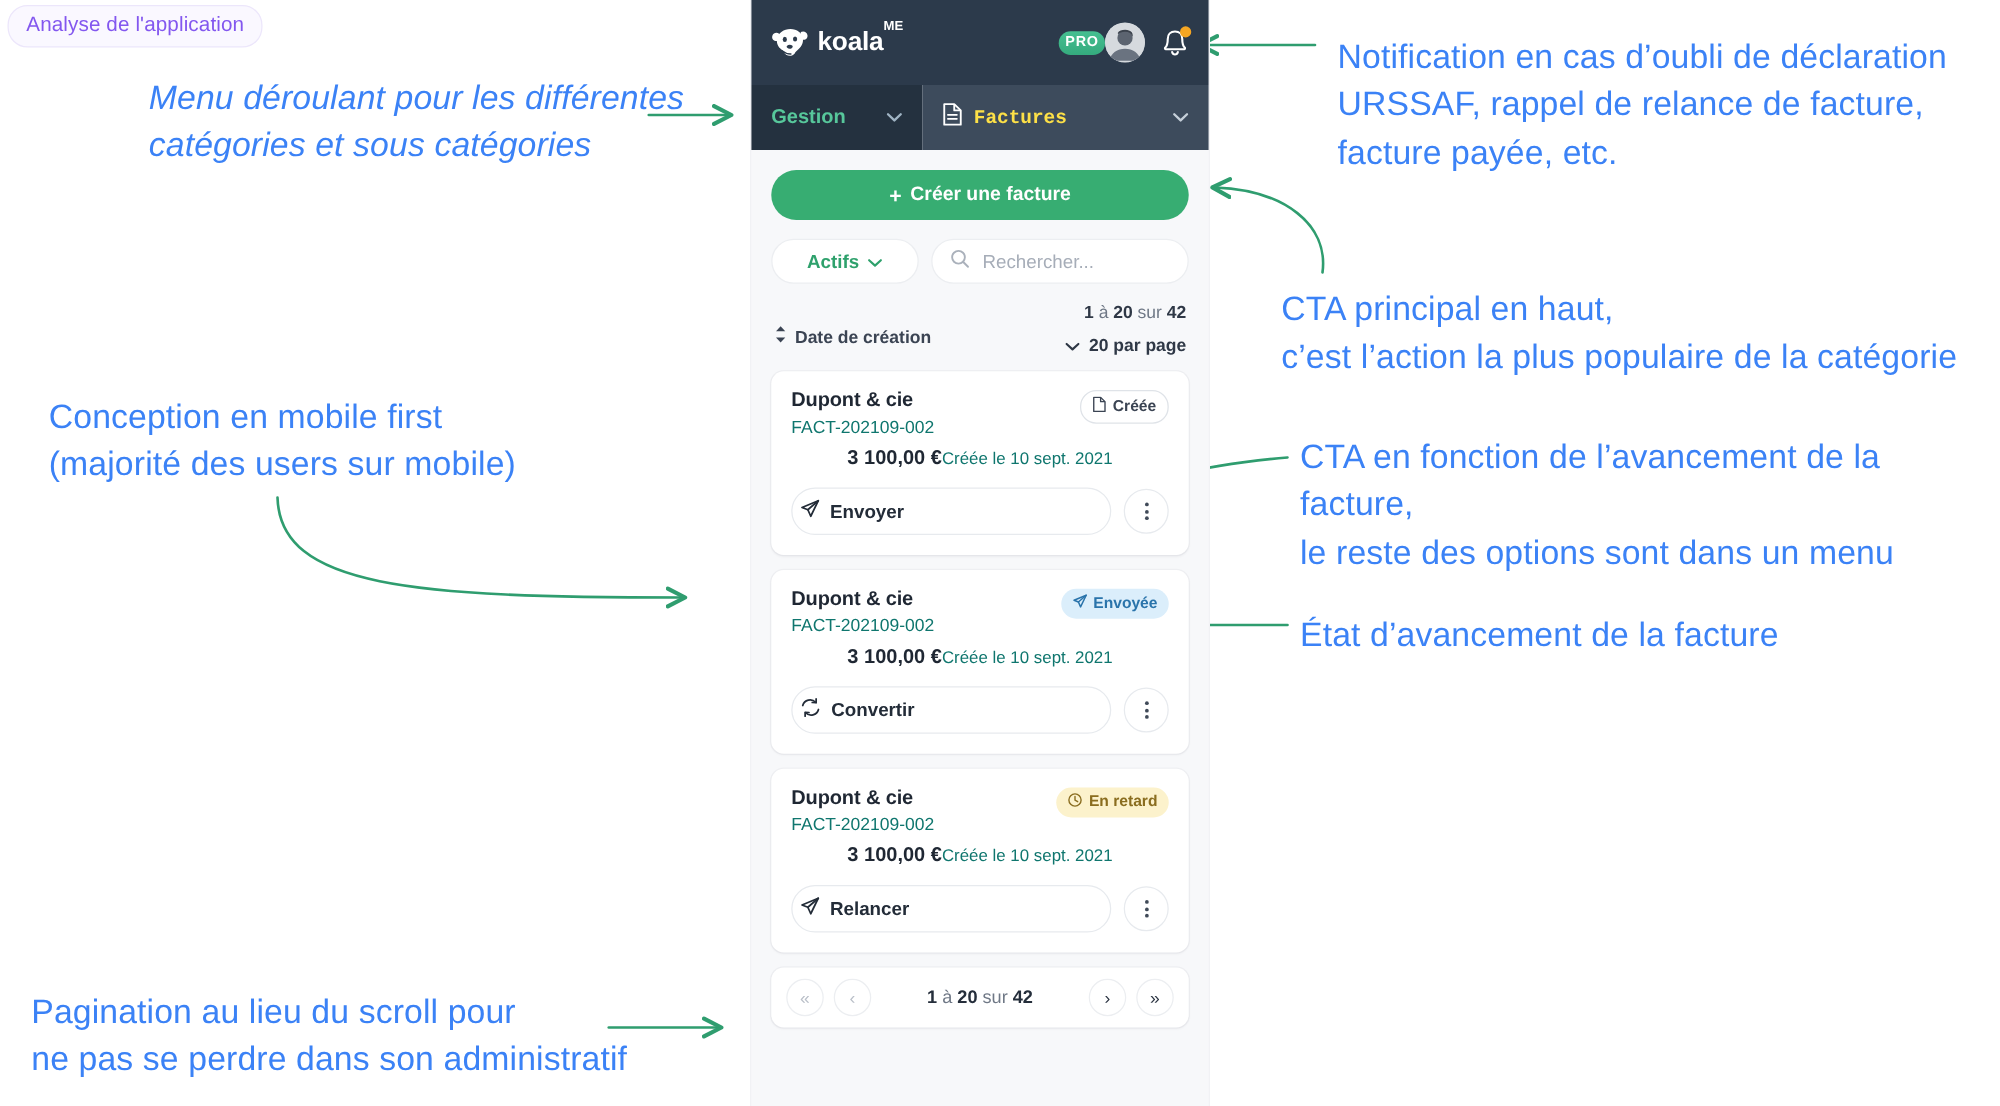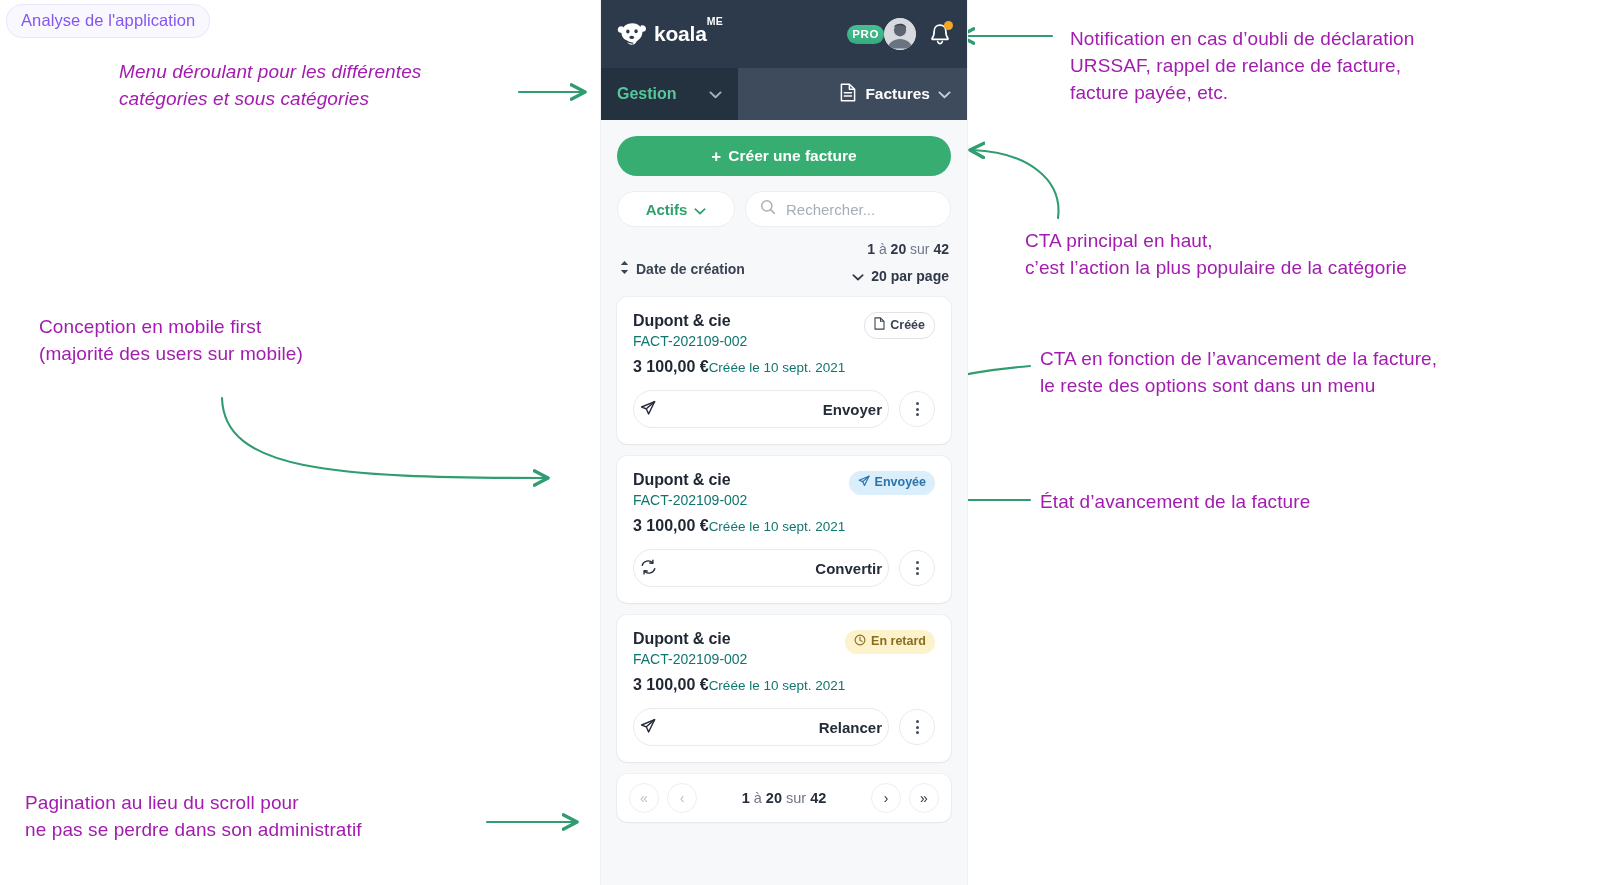--- a/index.html
+++ b/index.html
@@ -13,23 +13,23 @@
     background: #ffffff;
     font-family: "Liberation Sans", "DejaVu Sans", sans-serif;
     overflow: hidden;
     position: relative;
     color: #12161f;
   }
 
   
   .anno {
     position: absolute;
-    font-size: 19px;
+    font-size: 27px;
     line-height: 1.42;
-    color: #a21caf;
+    color: #3b82f6;
     letter-spacing: .1px;
     white-space: pre-line;
   }
   .tag-pill {
     position: absolute;
     left: 6px;
     top: 4px;
     padding: 6px 14px 7px;
     border-radius: 16px;
     background: #faf8ff;
@@ -133,25 +133,26 @@
     background: #24313f;
     color: #57c79b;
     padding: 0 16px;
     justify-content: space-between;
     font-weight: bold;
     font-size: 16px;
   }
   .nav-tab.right {
     flex: 1;
     background: #3d4b5c;
-    color: #ffffff;
+    color: #fde047;
     padding: 0 16px;
     font-weight: bold;
     font-size: 15.5px;
-    justify-content: flex-end;
+    justify-content: space-between;
+    font-family: Liberation Mono, monospace;
   }
   .nav-right-inner { display: flex; align-items: center; gap: 9px; }
 
   
   .app-body { padding: 16px 16px 0; box-sizing: border-box; }
 
   .cta-primary {
     display: flex;
     align-items: center;
     justify-content: center;
@@ -253,21 +254,21 @@
     border-radius: 10px;
     padding: 15px 16px 16px;
     box-shadow: 0 1px 2px rgba(30,40,60,.05), 0 0 0 1px rgba(30,40,60,.035);
     box-sizing: border-box;
   }
   .card-top { display: flex; justify-content: space-between; align-items: flex-start; }
   .client { font-size: 16px; font-weight: bold; color: #1f2733; letter-spacing: -.1px; }
   .ref { font-size: 14px; color: #0f766e; margin-top: 3px; }
   .amount-row {
     display: flex;
-    justify-content: flex-start;
+    justify-content: center;
     align-items: baseline;
     margin-top: 9px;
   }
   .amount { font-size: 16px; font-weight: bold; color: #1f2733; }
   .created { font-size: 13.5px; color: #0f766e; }
 
   .badge {
     display: inline-flex;
     align-items: center;
     gap: 5px;
@@ -288,21 +289,21 @@
     height: 38px;
     border-radius: 19px;
     background: #ffffff;
     border: 1px solid #e7eaee;
     color: #232c38;
     font-size: 15px;
     font-weight: bold;
     font-family: inherit;
     display: flex;
     align-items: center;
-    justify-content: space-between;
+    justify-content: flex-start;
     gap: 8px;
     cursor: pointer;
     box-sizing: border-box;
   }
   .kebab {
     width: 34px; height: 34px;
     border-radius: 50%;
     border: 1px solid #e7eaee;
     background: #ffffff;
     display: flex;

